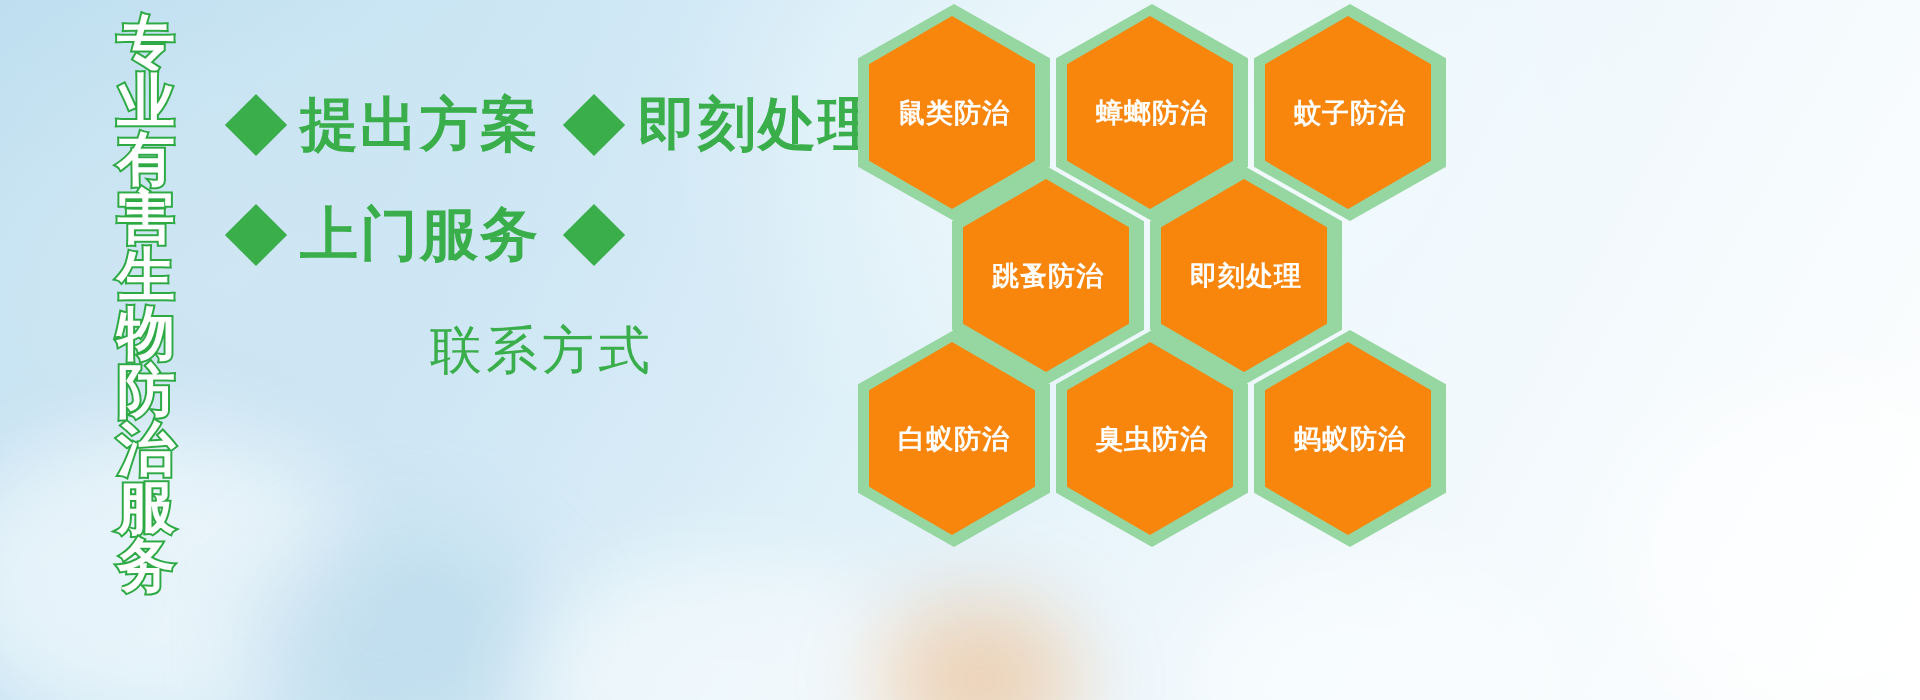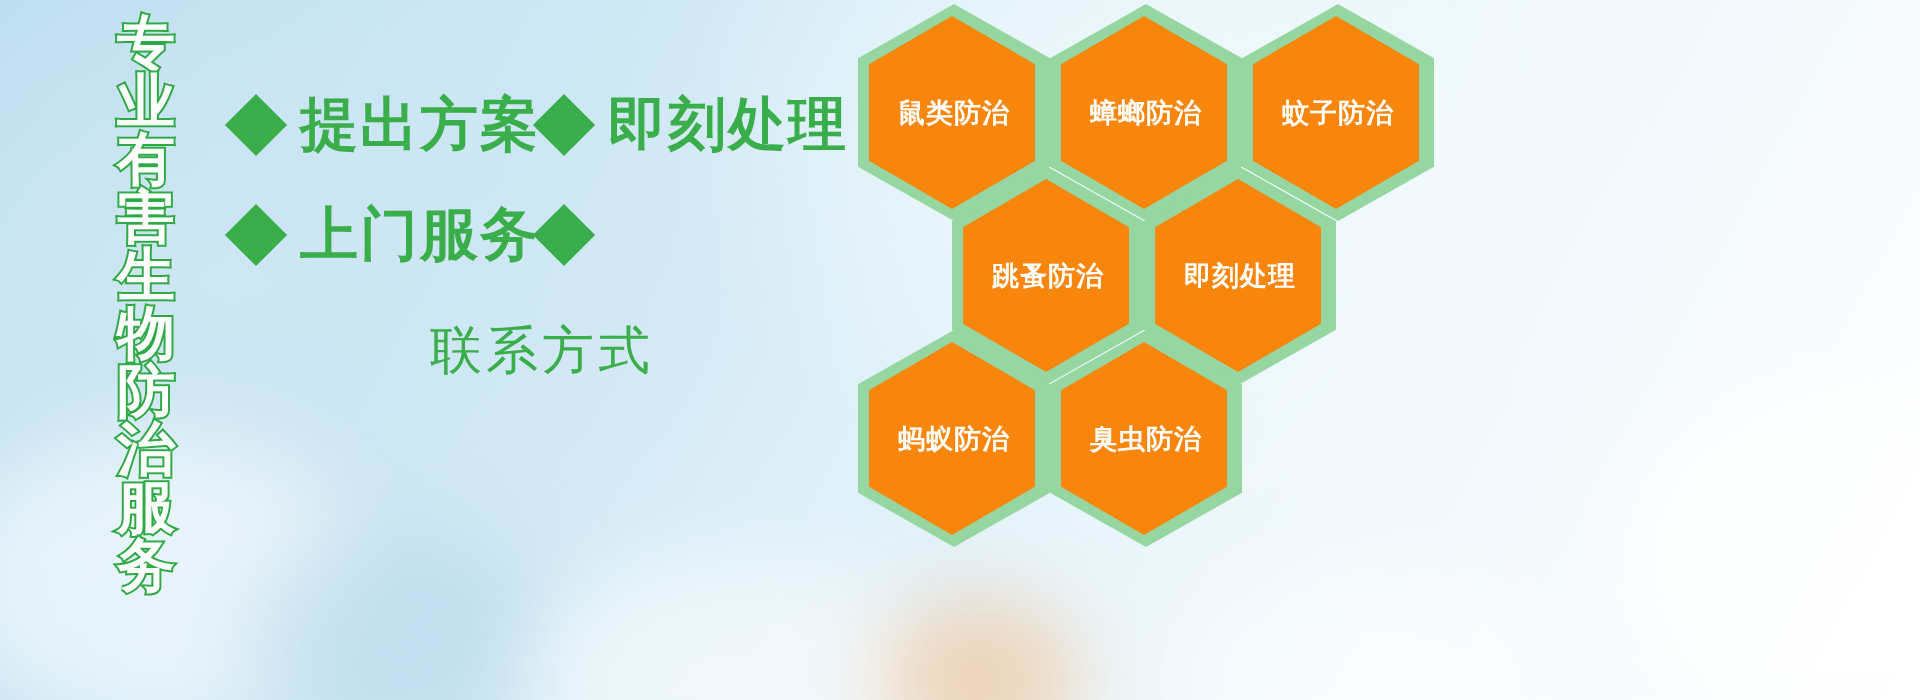--- a/index.html
+++ b/index.html
@@ -76,21 +76,21 @@
 
   .diamond {
     width: 44px;
     height: 44px;
     background: #3aae4b;
     transform: rotate(45deg);
     flex: 0 0 auto;
     margin-right: 22px;
     margin-left: 2px;
   }
-  .feature-label { letter-spacing: 2px; }
+  .feature-label { margin-right: 30px; letter-spacing: 2px; }
   .feature-label.last { margin-right: 3px; }
 
   
   #contact-block {
     position: absolute;
     left: 232px;
     top: 318px;
     width: 620px;
     text-align: center;
     color: #3aae4b;
@@ -123,20 +123,21 @@
     display: flex;
   }
   #hex-row-1 { left: 0px;  top: 0px; }
   #hex-row-2 { left: 94px; top: 163px; }
   #hex-row-3 { left: 0px;  top: 326px; }
 
   .hex {
     position: relative;
     width: 192px;
     height: 217px;
+    margin-right: 6px;
     display: flex;
     align-items: center;
     justify-content: center;
     background: #96d6a0;
     clip-path: polygon(50% 0%, 100% 25%, 100% 75%, 50% 100%, 0% 75%, 0% 25%);
   }
   .hex::before {
     content: "";
     position: absolute;
     left: 11px;
@@ -217,22 +218,25 @@
       <div class="hex">
         <span class="hex-label">跳蚤防治</span>
       </div>
       <div class="hex">
         <span class="hex-label">即刻处理</span>
       </div>
     </div>
 
     <div class="hex-row" id="hex-row-3">
       <div class="hex">
+        <span class="hex-label">白蚁防治</span>
+      </div>
+      <div class="hex">
+        <span class="hex-label">臭虫防治</span>
+      </div>
+      <div class="hex">
         <span class="hex-label">蚂蚁防治</span>
       </div>
-      <div class="hex">
-        <span class="hex-label">臭虫防治</span>
-      </div>
     </div>
 
   </div>
 
 </div>
 
 </body></html>

